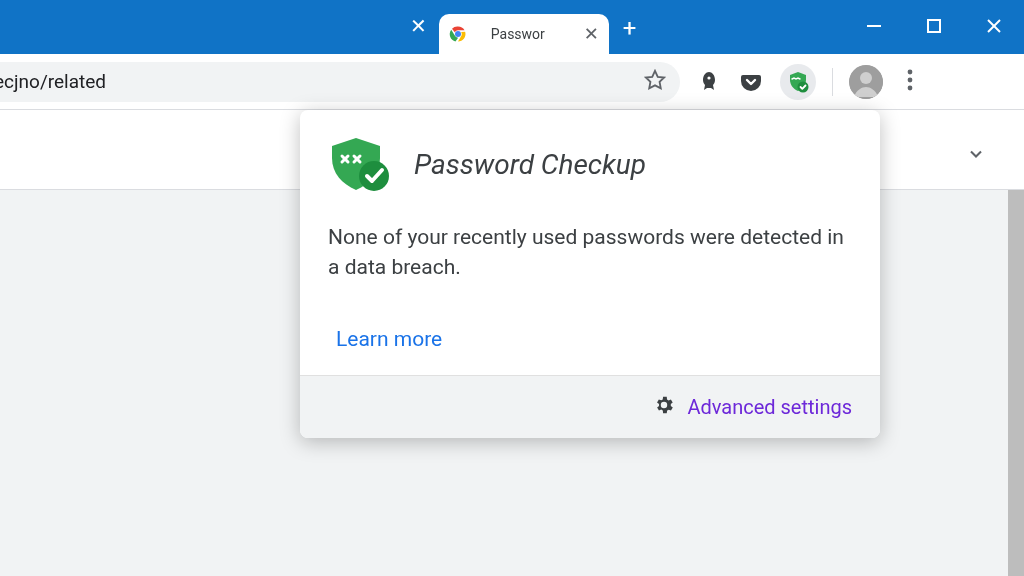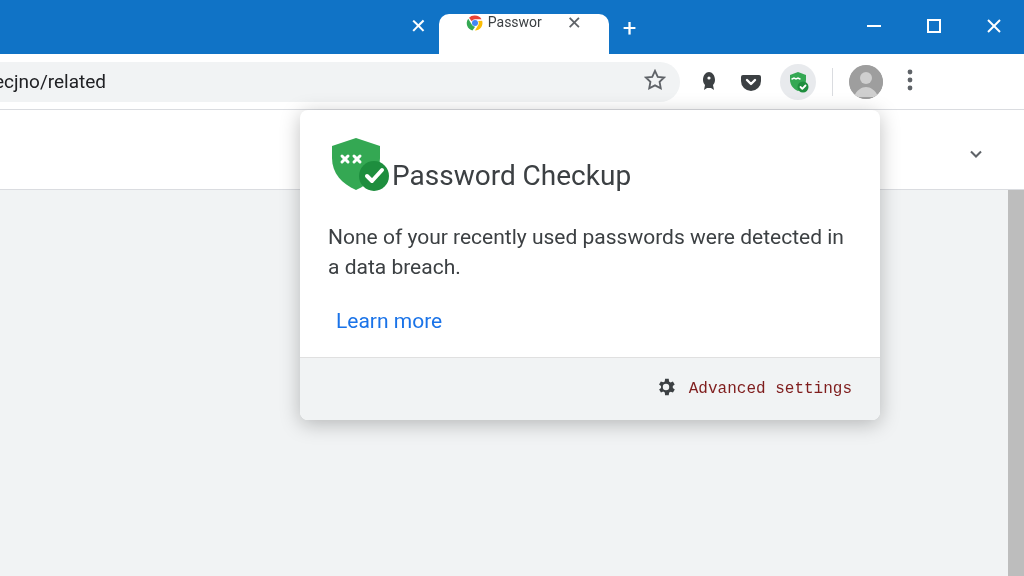--- a/index.html
+++ b/index.html
@@ -31,22 +31,23 @@
       margin-bottom: 16px;
       margin-right: 12px;
       cursor: pointer;
     }
     .tab {
       background: #fff;
       border-radius: 10px 10px 0 0;
       height: 40px;
       min-width: 170px;
       display: flex;
-      padding: 0 27px;
-      gap: 4px;
+      align-items: center;
+      padding: 0 10px;
+      gap: 24px;
       position: relative;
       margin-top: 14px;
     }
     .tab::before, .tab::after {
       content:'';
       position:absolute;
       bottom:0;
       width:14px;
       height:14px;
       background: transparent;
@@ -183,44 +184,45 @@
       width: 580px;
       background: #fff;
       border-radius: 8px;
       box-shadow: 0 4px 20px rgba(0,0,0,0.25);
       overflow: hidden;
     }
     .popup-top {
       padding: 26px 28px 24px 28px;
     }
     .popup-header {
-      display:flex; align-items:flex-end; 
+      display:flex; align-items:center; gap: 22px;
       margin-bottom: 30px;
+      font-style: italic;
     }
     .shield-wrap { width:64px; height:56px; position:relative; }
     .popup-title {
       font-size: 28px; color:#3c4043; font-weight:400;
     }
     .popup-body {
       font-size: 21px; color:#3c4043; line-height:1.45;
-      margin-bottom: 26px;
+      margin-bottom: 44px;
     }
     .learn-more {
       color:#1a73e8; font-size:21px; cursor:pointer;margin-left:8px;
     }
     .popup-footer {
       background:#f1f3f4;
       border-top:1px solid #e0e0e0;
       padding: 18px 28px;
       display:flex; justify-content:flex-end; align-items:center;
       gap:12px;
       cursor:pointer;
     }
     .gear { color:#3c4043; }
-    .adv-label { font-size:16px; color:#7f1d1d;font-family:Liberation Mono, monospace; }
+    .adv-label { font-size:20px; color:#6d28d9; }
   </style>
 </head>
 <body>
 
 <div class="title-bar">
   <div class="tabs-area">
     <span class="tab-close-prev">✕</span>
     <div class="tab">
       <span class="tab-favicon">
         <svg viewBox="0 0 24 24" width="18" height="18">

